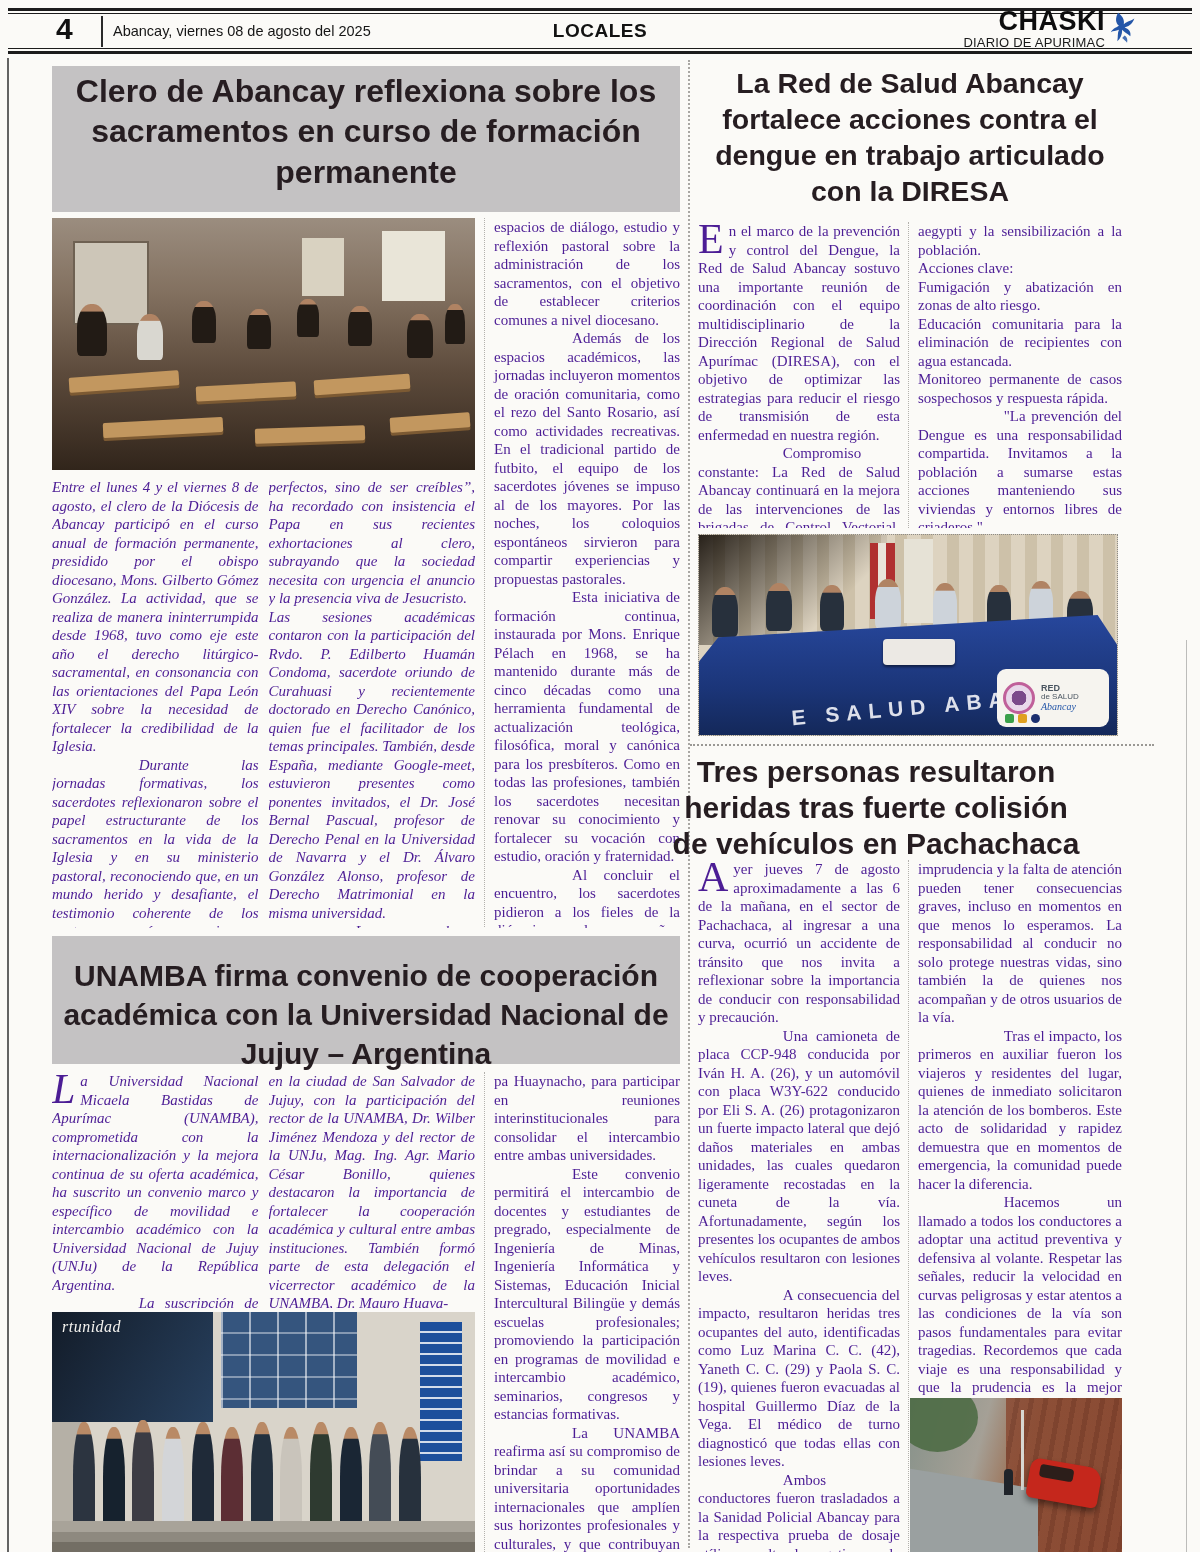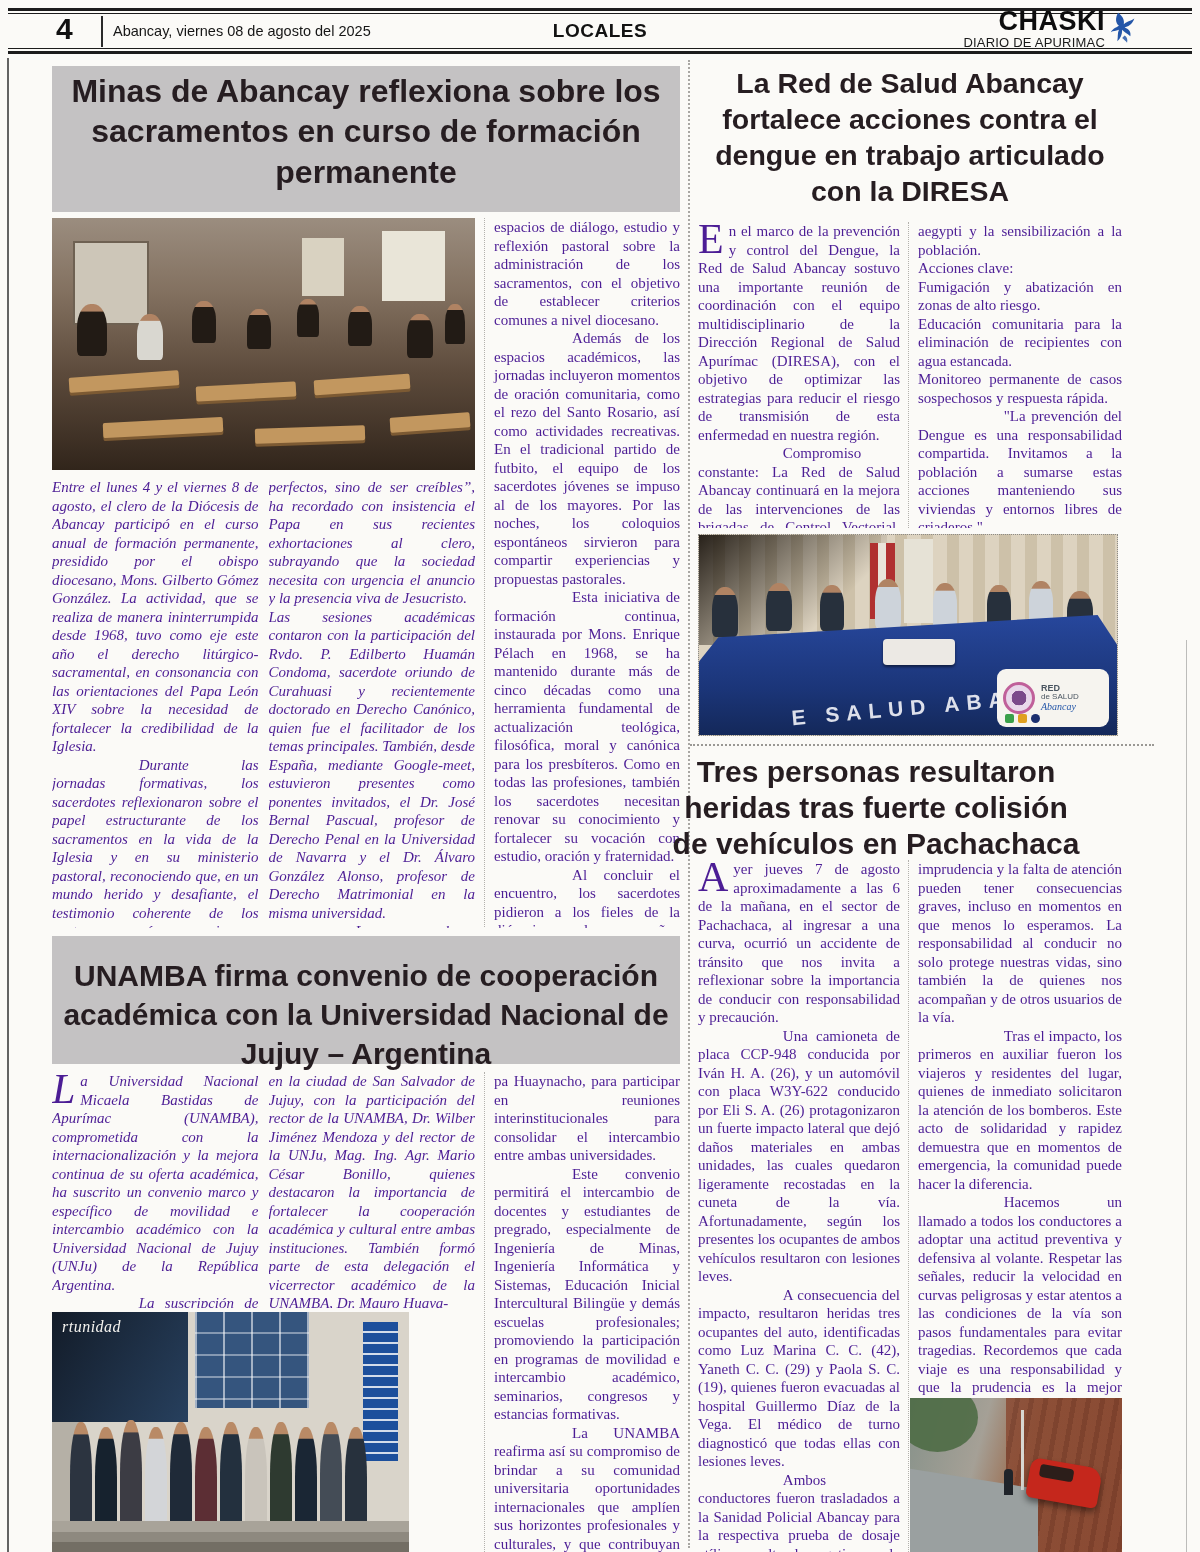--- a/index.html
+++ b/index.html
@@ -77,21 +77,21 @@
   .ph2 .fig.lt{background:linear-gradient(180deg,#b08363 0 16%,#cdd3da 17% 100%);}
   .badge{position:absolute;right:8px;bottom:8px;width:112px;height:58px;background:#f6f4ef;border-radius:9px;
          display:flex;align-items:center;gap:6px;padding:4px 6px;box-sizing:border-box;}
   .badge .emb{width:26px;height:26px;border-radius:50%;border:3px solid #c0609a;background:radial-gradient(circle,#7a4a8a 0 40%,#e8d8ea 41%);flex:0 0 auto;}
   .badge .btxt{font-family:"Liberation Sans",sans-serif;color:#4a5560;line-height:1.05;}
   .badge .b1{font-size:9px;font-weight:bold;}
   .badge .b2{font-size:8px;}
   .badge .b3{font-size:10px;font-style:italic;color:#2456a8;font-family:"Liberation Serif",serif;}
   .badge .logos{position:absolute;left:8px;bottom:4px;display:flex;gap:4px;}
   .badge .logos i{width:9px;height:9px;border-radius:2px;display:block;}
-  .ph3{width:357px;height:240px;margin-top:4px;background:linear-gradient(90deg,#b5b0a6 0 8%,#d9d4ca 8% 100%);}
+  .ph3{width:423px;height:240px;margin-top:4px;background:linear-gradient(90deg,#b5b0a6 0 8%,#d9d4ca 8% 100%);}
   .ph3 .glass1{position:absolute;left:0;top:0;width:38%;height:46%;background:linear-gradient(120deg,#131c29 0%,#27405e 100%);}
   .ph3 .glass2{position:absolute;left:40%;top:0;width:32%;height:40%;background:#35557e;
        background-image:linear-gradient(90deg,rgba(255,255,255,.55) 0 2px,transparent 2px),linear-gradient(0deg,rgba(255,255,255,.4) 0 2px,transparent 2px);
        background-size:28px 100%,100% 22px;}
   .ph3 .banner{position:absolute;left:87%;top:4%;width:10%;height:58%;background:#1c4f9c;
        background-image:linear-gradient(0deg,rgba(255,255,255,.8) 0 1.5px,transparent 1.5px);background-size:100% 11px;}
   .ph3 .overlay-word{position:absolute;left:10px;top:6px;font-style:italic;font-size:16px;color:#f4f3ef;letter-spacing:.5px;}
   .ph3 .fig{position:absolute;border-radius:45% 45% 0 0;}
   .ph3 .steps{position:absolute;left:0;bottom:0;width:100%;height:13%;
        background:linear-gradient(180deg,#a8a399 0 34%,#8e897f 34% 67%,#736e64 67%);}
@@ -129,21 +129,21 @@
       <path fill="#2456a8" d="M10 2c5 4 8 8 7 14 5-4 9-4 13-7-3 8-8 10-12 11 6 2 8 6 7 11-4-4-8-5-10-8 0 6-2 11-6 14 1-5 0-10 2-14-4 2-7 1-10 3 3-5 7-6 10-8-4-3-5-9-1-16z"></path>
       <path fill="#2456a8" d="M18 30c3 2 4 5 3 9-2-3-4-4-6-6z" opacity=".85"></path>
     </svg>
   </div>
 
   <div class="scan-left"></div>
   <div class="scan-right"></div>
   <div class="div-center"></div>
   <div class="dot-hrule"></div>
 
-  <div class="headline hl-gray hl-clero">Minas de Abancay reflexiona sobre los sacramentos en curso de formación permanente</div>
+  <div class="headline hl-gray hl-clero">Clero de Abancay reflexiona sobre los sacramentos en curso de formación permanente</div>
   <div class="abody b-clero">
     <div class="flexrow">
       <div class="main-l">
         <div class="photo ph1">
           <div class="win w1"></div>
           <div class="win w2"></div>
           <div class="board"></div>
           <div class="fig" style="left:6%;top:34%;width:30px;height:52px;"></div>
           <div class="fig lt" style="left:20%;top:38%;width:26px;height:46px;"></div>
           <div class="fig" style="left:33%;top:33%;width:24px;height:42px;"></div>

